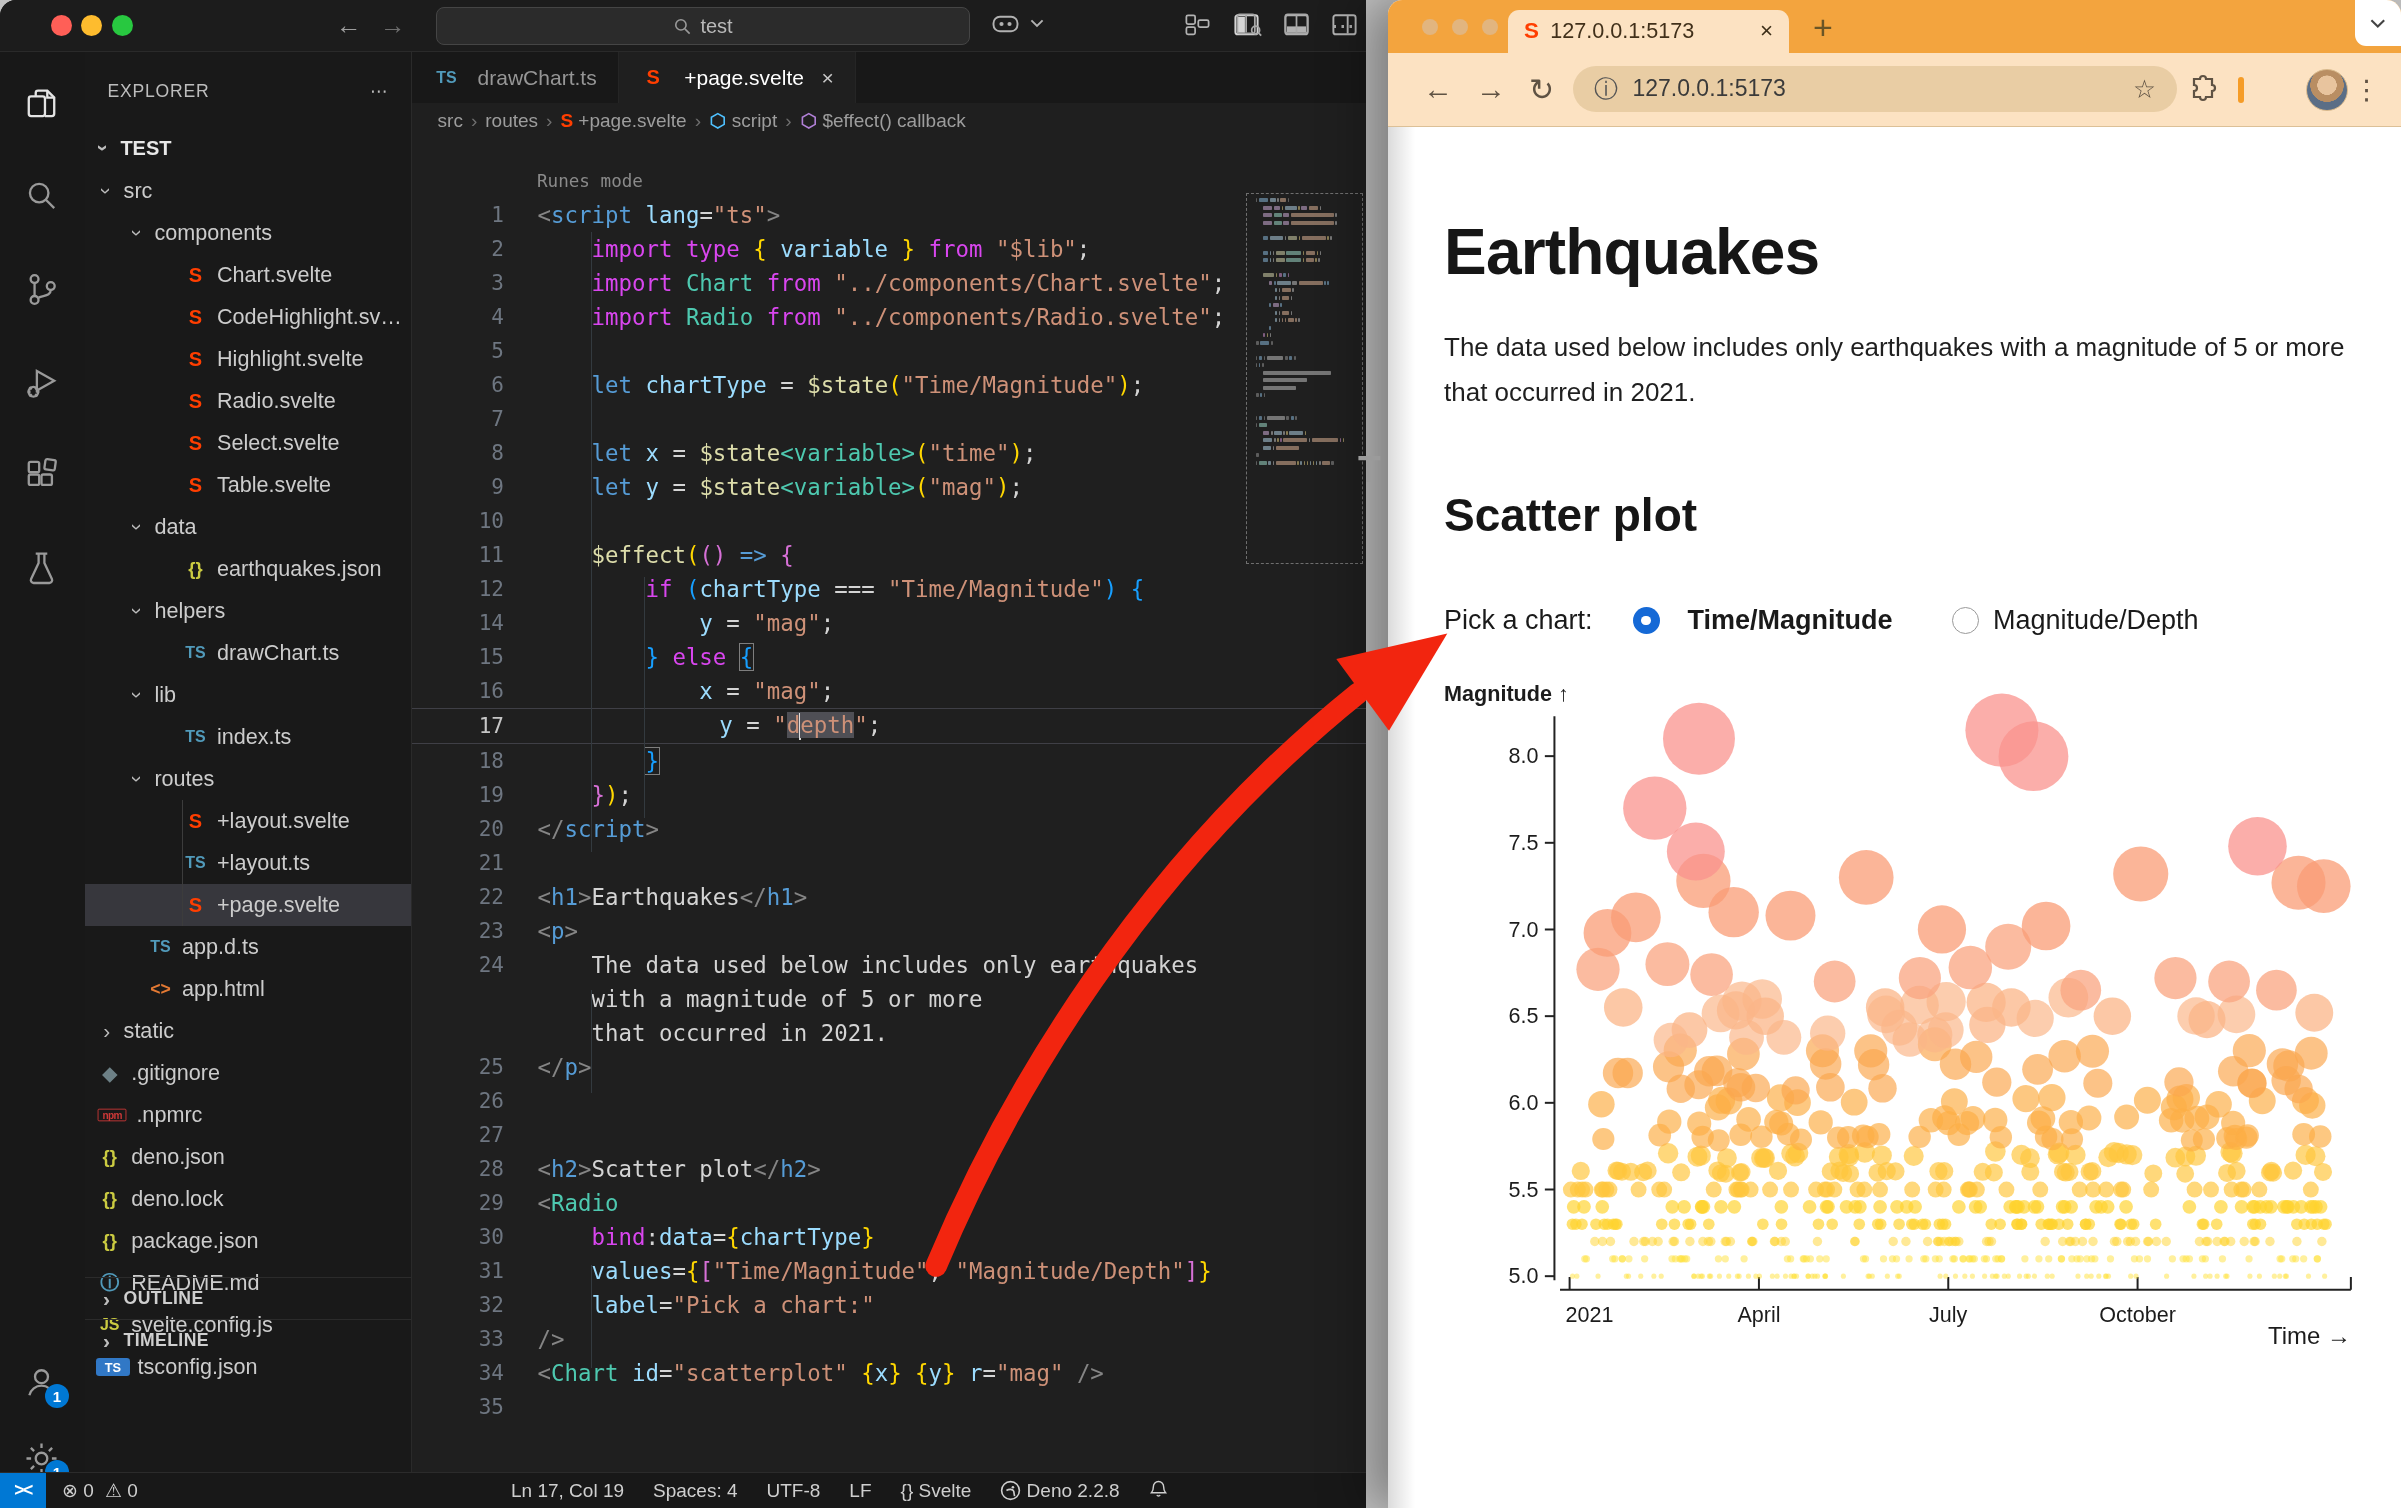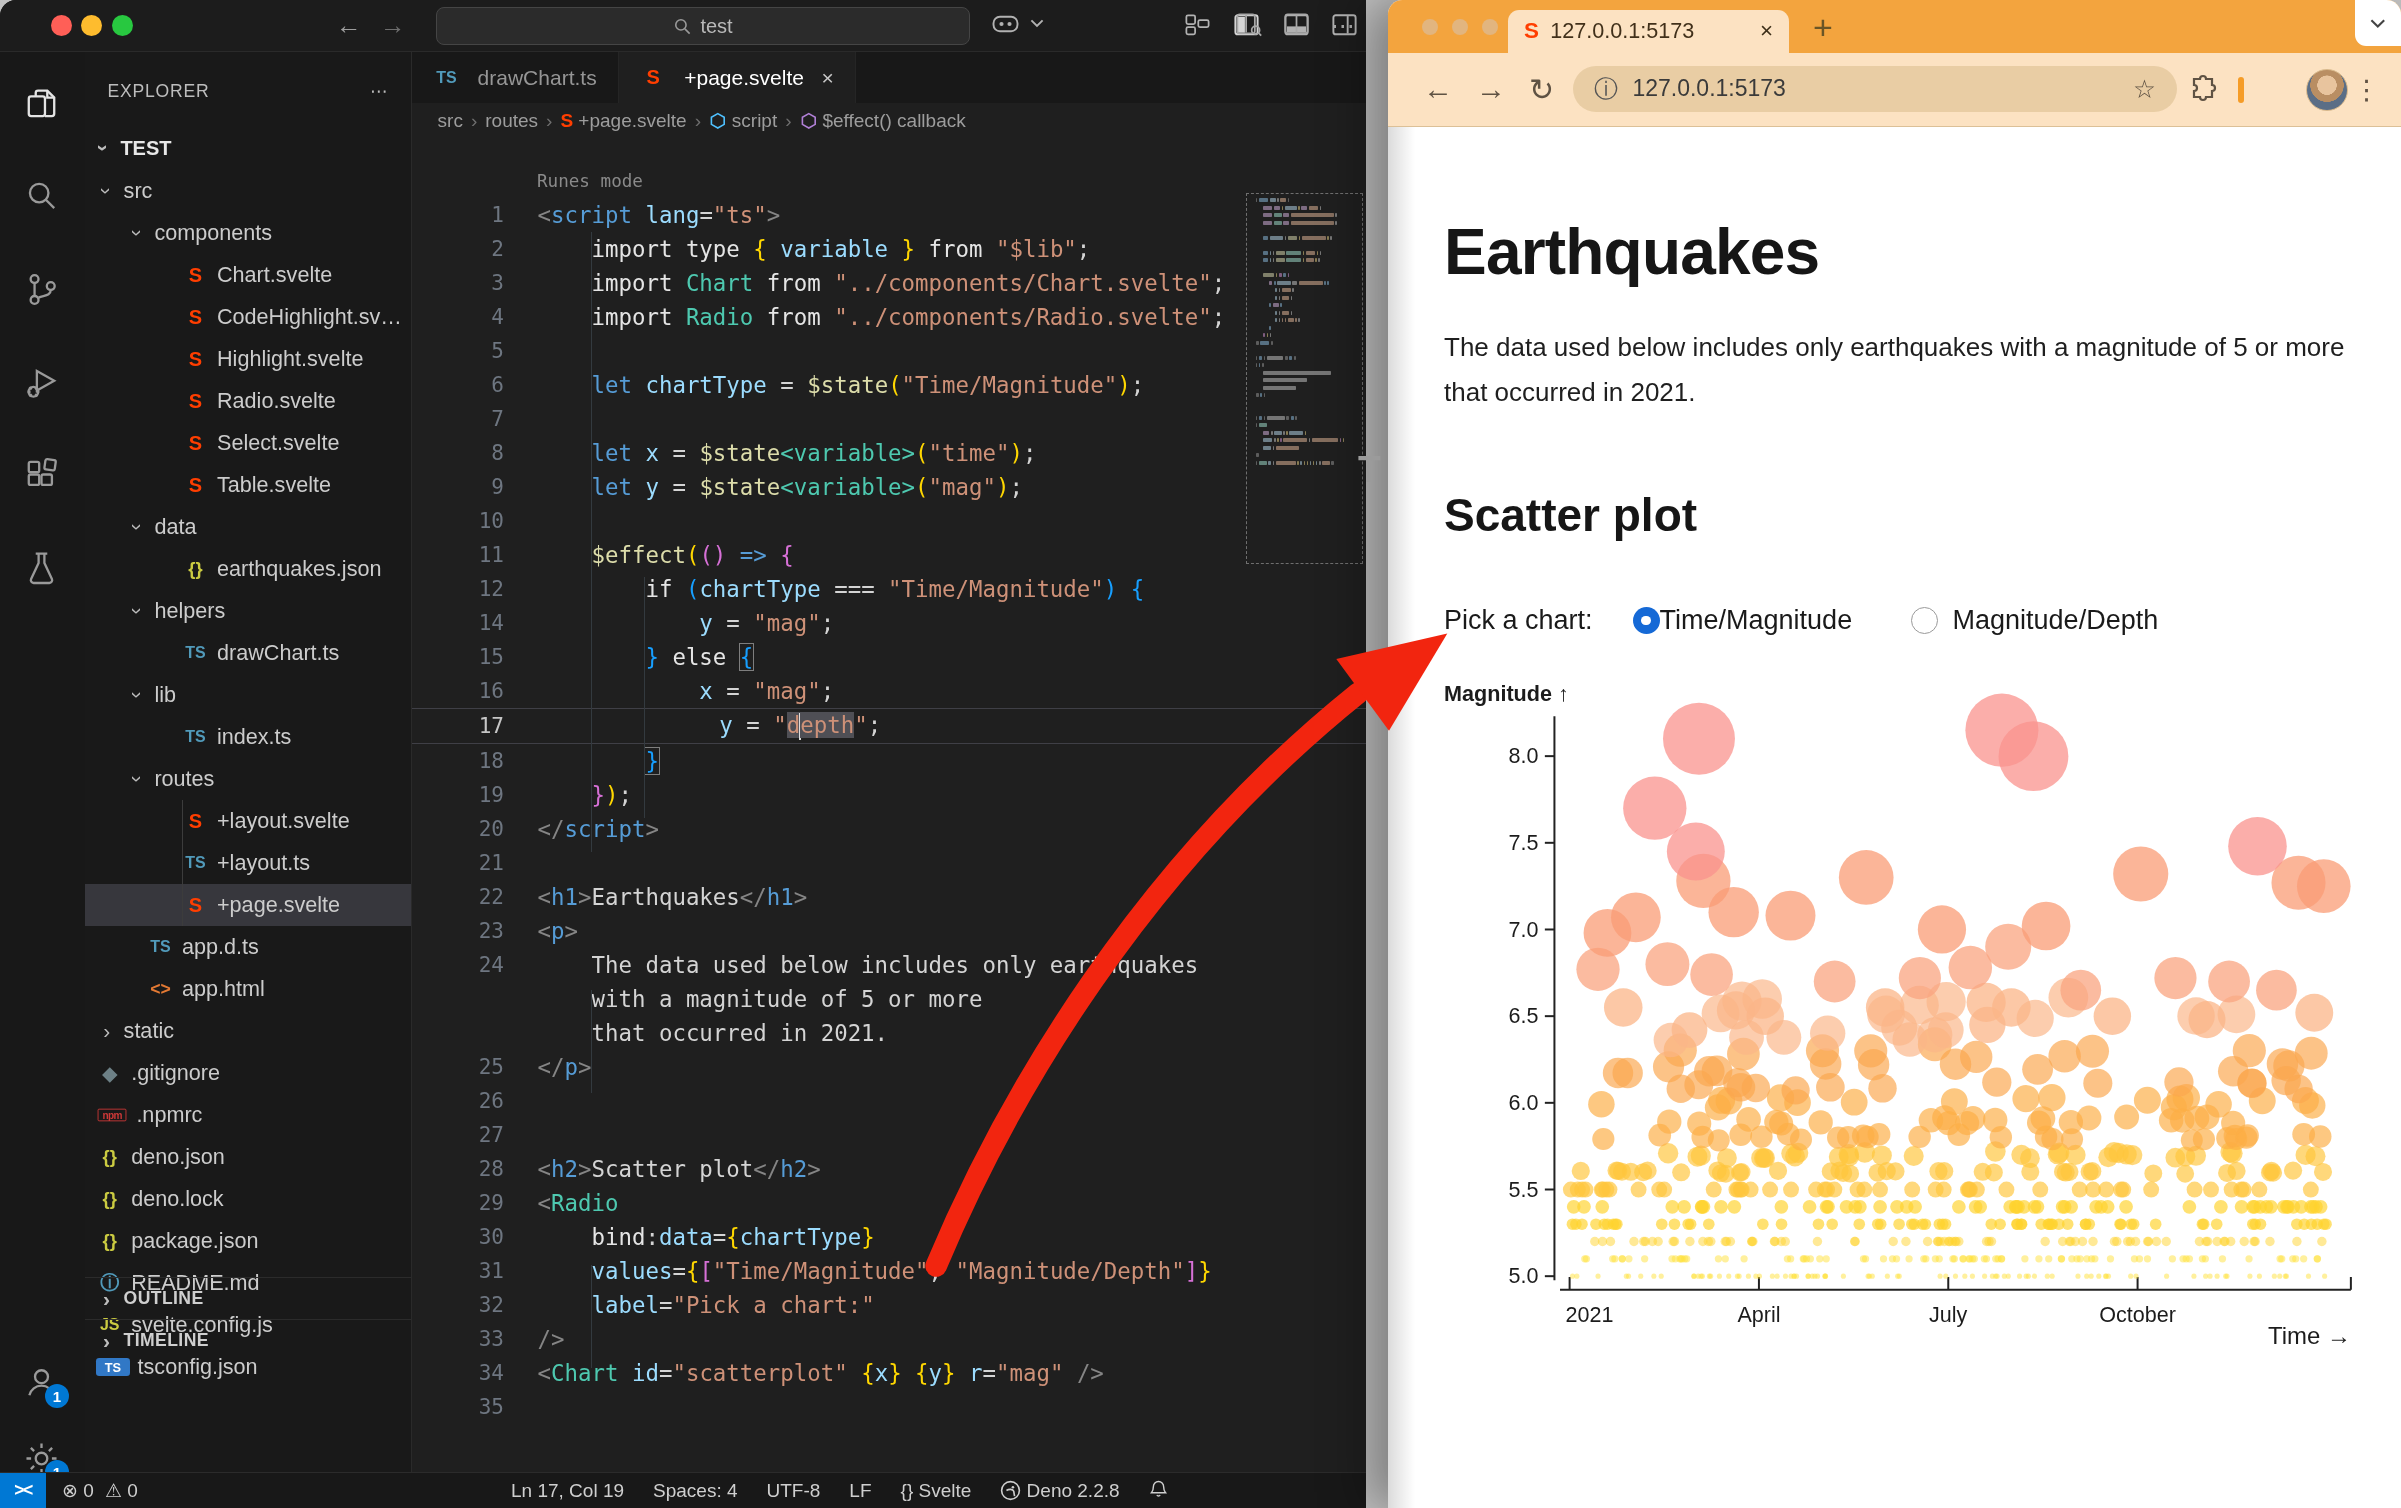--- a/index.html
+++ b/index.html
@@ -49,21 +49,21 @@
   #breadcrumb .bsep{color:#6e6e6e;}
   
   #code{position:absolute;left:412px;top:139px;width:954px;height:1336px;background:#1f1f1f;overflow:hidden;}
   #lens{position:absolute;left:125px;top:32px;font-size:17.6px;color:#8a8a8a;font-family:"DejaVu Sans Mono",monospace;}
   #code-rows{position:absolute;left:0;top:59px;width:100%;}
   .crow{height:34px;display:flex;align-items:center;font-family:"DejaVu Sans Mono",monospace;font-size:22.4px;white-space:pre;position:relative;}
   .crow .lnum{flex:none;width:92px;text-align:right;padding-right:17.6px;color:#6e7681;font-size:21px;}
   .crow .ltext{padding-left:16px;}
   .crow.cur{border-top:0.8px solid #3f3f46;border-bottom:0.8px solid #3f3f46;gap:20px;}
   .crow.cur .lnum{color:#c6c6c6;}
-  .tk-g{color:#858585}.tk-b{color:#569cd6}.tk-lb{color:#9cdcfe}.tk-w{color:#d4d4d4}.tk-p{color:#e5e5e5}
+  .tk-g{color:#858585}.tk-b{color:#569cd6}.tk-lb{color:#9cdcfe}.tk-w{color:#d4d4d4}.tk-p{color:#d946ef}
   .tk-s{color:#ce9178}.tk-y{color:#ffd700}.tk-pk{color:#d670d6}.tk-bl{color:#179fff}.tk-t{color:#4ec9b0}.tk-py{color:#dcdcaa}
   .tok-sel{background:#4f4f55;}
   .tok-box{outline:0.8px solid #7e7e7e;outline-offset:-0.8px;}
   .cursorbar{display:inline-block;width:1.6px;height:27px;background:#dcdcdc;vertical-align:middle;margin:0 -0.8px;}
   .cguide{position:absolute;width:0.8px;background:#333a3f;}
   
   #minimap{position:absolute;right:11.2px;top:59px;width:99px;}
   .mm-row{height:4px;margin-bottom:3.5px;display:flex;gap:1.6px;}
   .mm-seg{height:4px;border-radius:0.8px;opacity:.7;}
   #mm-viewport{position:absolute;right:3.2px;top:54px;width:115px;height:369px;border:1.6px dashed #6f6f6f;}
@@ -777,21 +777,21 @@
     <span class="tb2-ic" style="right:21px;font-size:27px;">⋮</span>
   </div>
 
   <div id="bpage">
     <div id="pg-h1">Earthquakes</div>
     <div id="pg-para">The data used below includes only earthquakes with a magnitude of 5 or more that occurred in 2021.</div>
     <div id="pg-h2">Scatter plot</div>
     <div id="pg-picker">
       <span>Pick a chart:</span>
       <span class="radio on" style="margin-left:40px;"></span>
-      <span style="margin-left:0;">Time/Magnitude</span>
+      <span style="margin-left:28px;font-weight:bold;">Time/Magnitude</span>
       <span class="radio off" style="margin-left:59px;"></span>
       <span style="margin-left:14.4px;">Magnitude/Depth</span>
     </div>
     <div id="pg-ylabel">Magnitude ↑</div>
     <svg id="chart" width="903" height="687" viewBox="0 0 1130 860">
         <line x1="108" y1="4" x2="108" y2="710" stroke="#222" stroke-width="2.5"></line>
         <line x1="115" y1="722" x2="1105" y2="722" stroke="#222" stroke-width="2.5"></line>
         <line x1="96" y1="705" x2="108" y2="705" stroke="#222" stroke-width="2.5"></line>
         <text x="88" y="714" text-anchor="end" font-size="27" fill="#1c1c1c" font-family="Liberation Sans, sans-serif" font-weight="normal">5.0</text>
         <line x1="96" y1="596.5" x2="108" y2="596.5" stroke="#222" stroke-width="2.5"></line>

